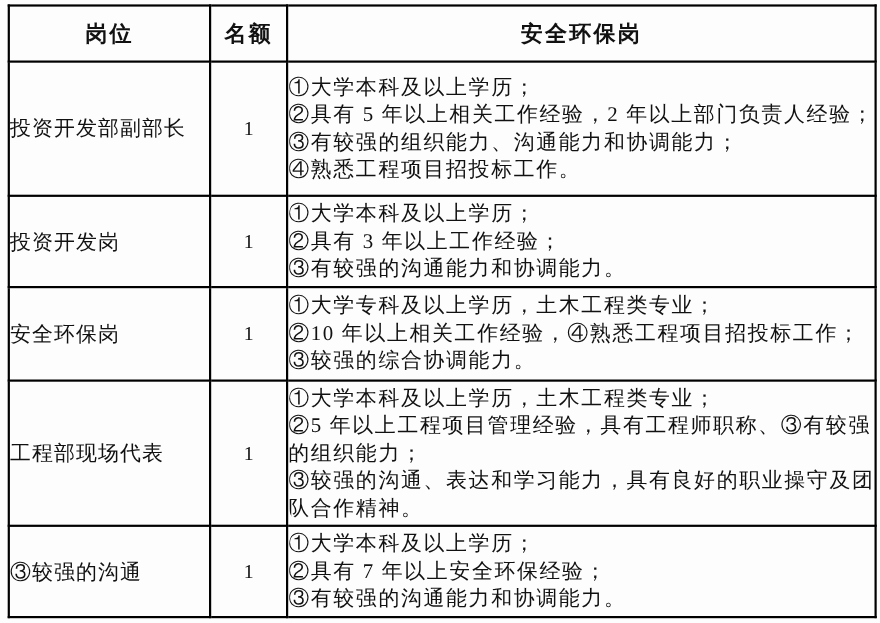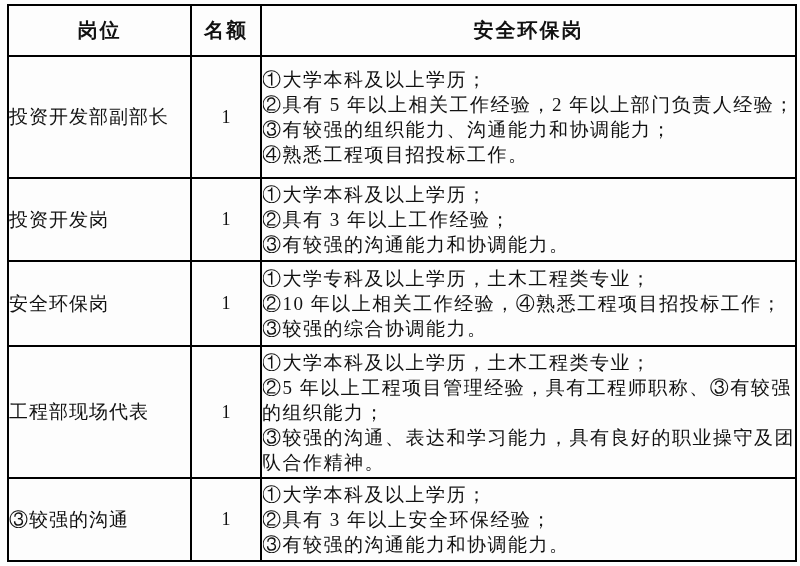--- a/index.html
+++ b/index.html
@@ -121,19 +121,19 @@
         <div class="req-line">②5 年以上工程项目管理经验，具有工程师职称、③有较强的组织能力；</div>
         <div class="req-line">③较强的沟通、表达和学习能力，具有良好的职业操守及团队合作精神。</div>
       </td>
     </tr>
 
     <tr class="r4">
       <td class="pos-cell">③较强的沟通</td>
       <td class="quota-cell">1</td>
       <td class="req-cell">
         <div class="req-line">①大学本科及以上学历；</div>
-        <div class="req-line">②具有 3 年以上安全环保经验；</div>
+        <div class="req-line">②具有 7 年以上安全环保经验；</div>
         <div class="req-line">③有较强的沟通能力和协调能力。</div>
       </td>
     </tr>
   </tbody>
     </table>
 </div>
 
 </body></html>

